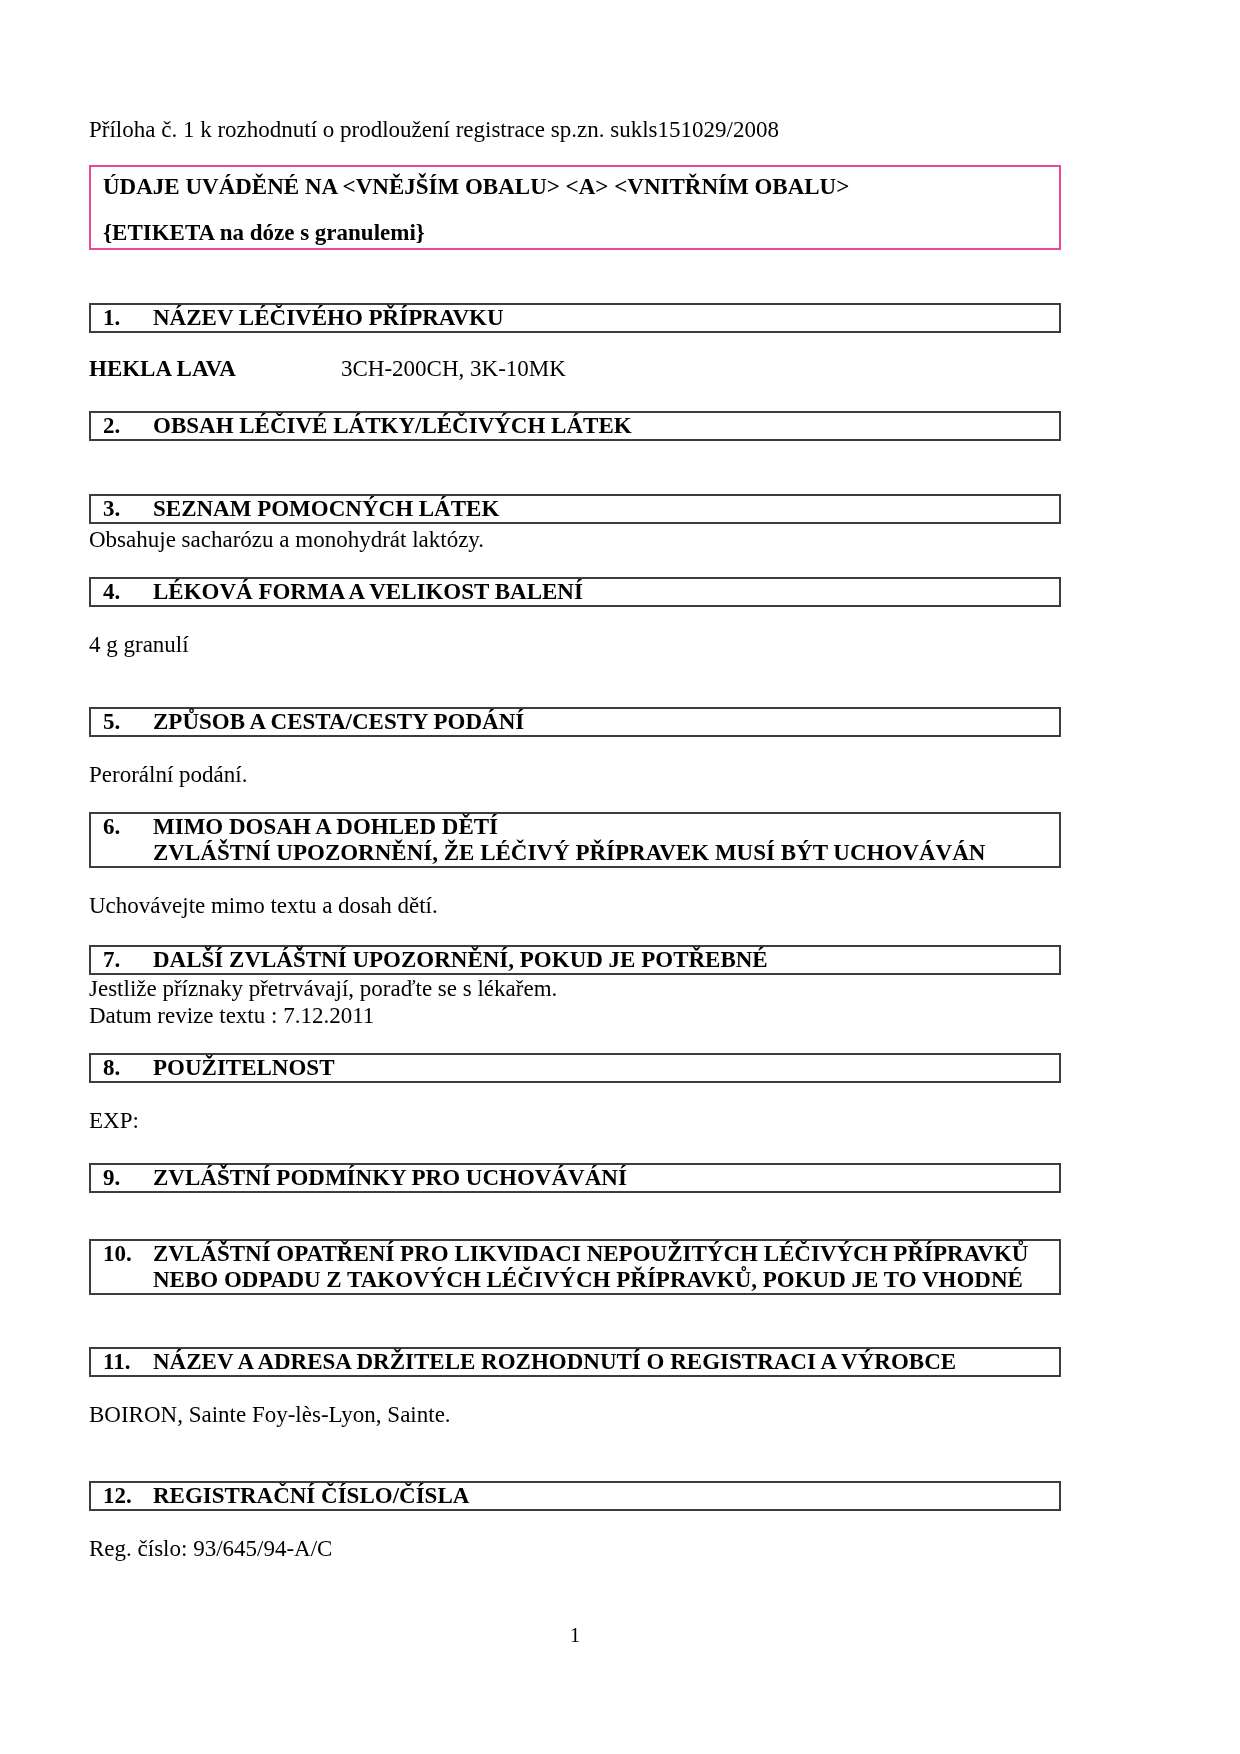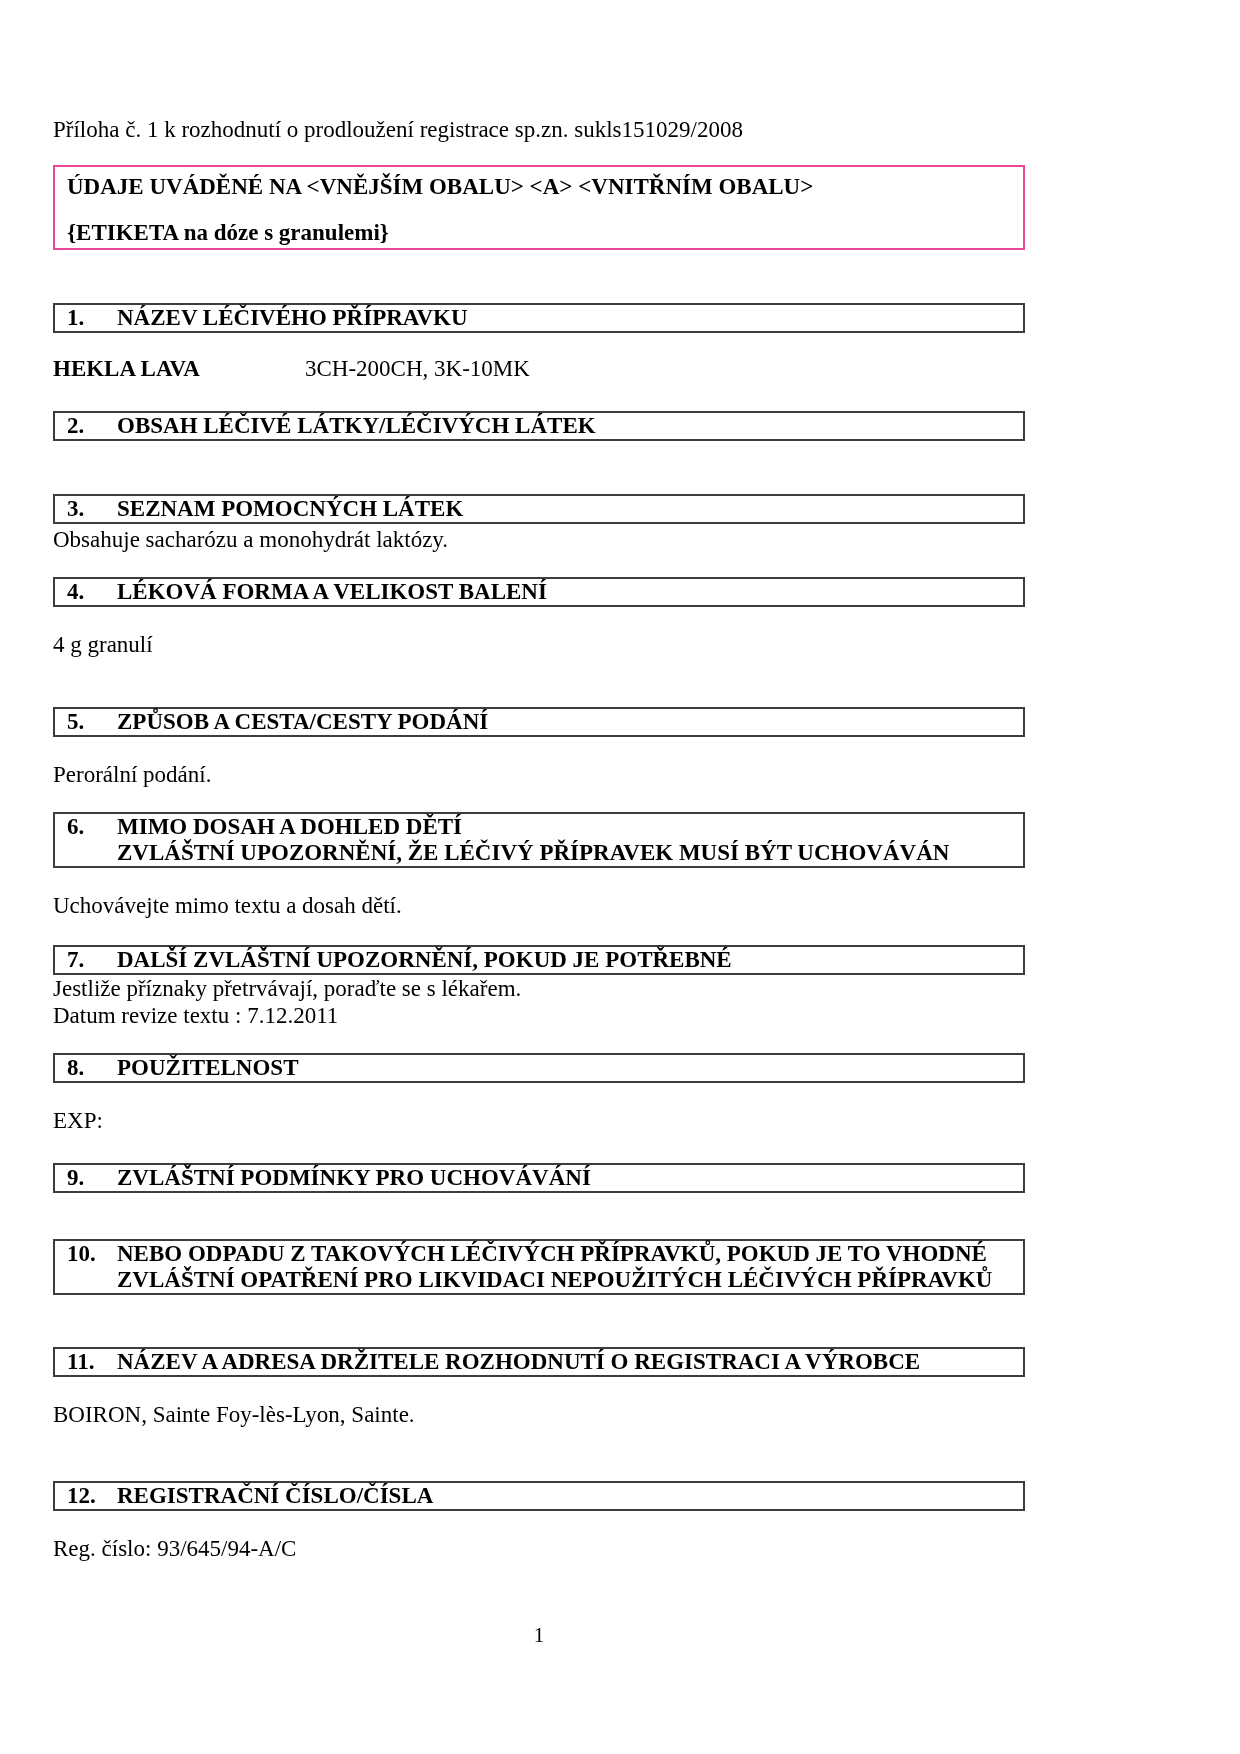--- a/index.html
+++ b/index.html
@@ -5,21 +5,21 @@
   * { box-sizing: border-box; }
   html, body { margin: 0; padding: 0; background: #ffffff; }
   .page {
     width: 1240px;
     height: 1754px;
     background: #ffffff;
     color: #000000;
     font-family: "Liberation Serif", "DejaVu Serif", serif;
     font-size: 23px;
     line-height: 27px;
-    padding: 116px 0 0 53px;
+    padding: 116px 0 0 89px;
     position: relative;
     overflow: hidden;
   }
   .content { width: 972px; }
 
   .preamble { margin: 0; }
 
   .bigbox {
     border: 2px solid #ec4899;
     padding: 6px 12px 2px 12px;
@@ -135,22 +135,22 @@
     <div class="sechead" style="margin-top:29px">
       <div class="num">9.</div>
       <div class="titles">
           <div>ZVLÁŠTNÍ PODMÍNKY PRO UCHOVÁVÁNÍ</div>
         </div>
     </div>
 
     <div class="sechead" style="margin-top:46px">
       <div class="num">10.</div>
       <div class="titles">
+        <div>ZVLÁŠTNÍ OPATŘENÍ PRO LIKVIDACI NEPOUŽITÝCH LÉČIVÝCH PŘÍPRAVKŮ</div>
         <div>NEBO ODPADU Z TAKOVÝCH LÉČIVÝCH PŘÍPRAVKŮ, POKUD JE TO VHODNÉ</div>
-        <div>ZVLÁŠTNÍ OPATŘENÍ PRO LIKVIDACI NEPOUŽITÝCH LÉČIVÝCH PŘÍPRAVKŮ</div>
       </div>
     </div>
 
     <div class="sechead" style="margin-top:52px">
       <div class="num">11.</div>
       <div class="titles">
           <div>NÁZEV A ADRESA DRŽITELE ROZHODNUTÍ O REGISTRACI A VÝROBCE</div>
         </div>
     </div>
     <p class="para" style="margin-top:24px">BOIRON, Sainte Foy-lès-Lyon, Sainte.</p>

